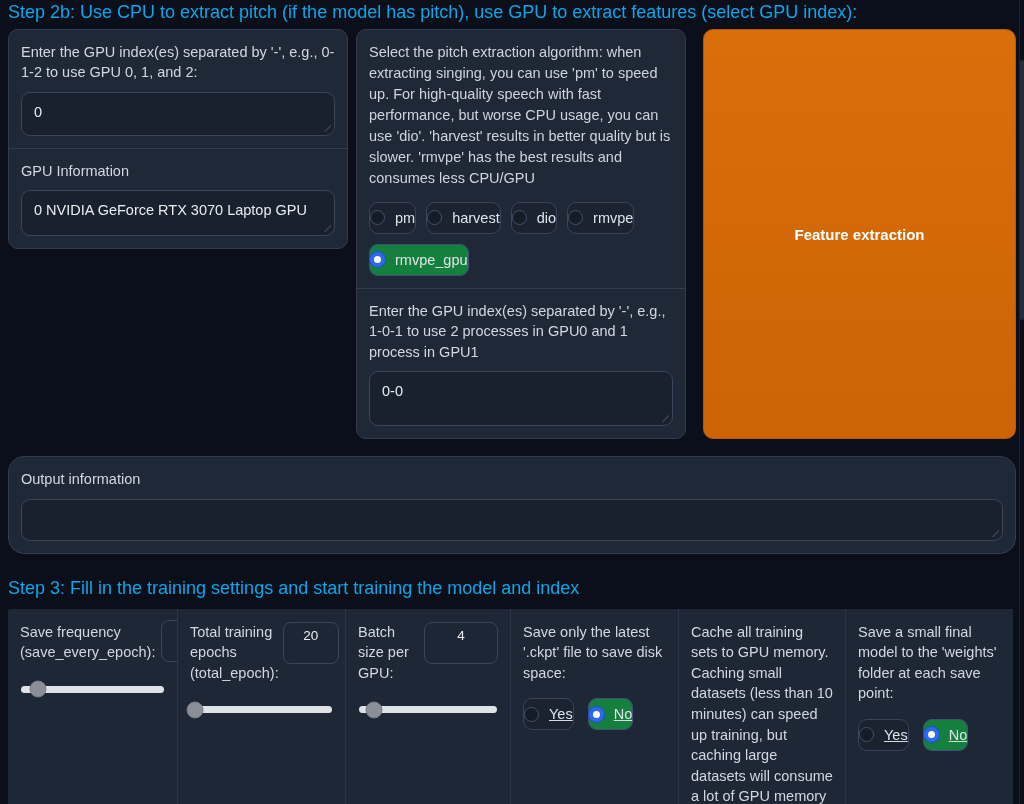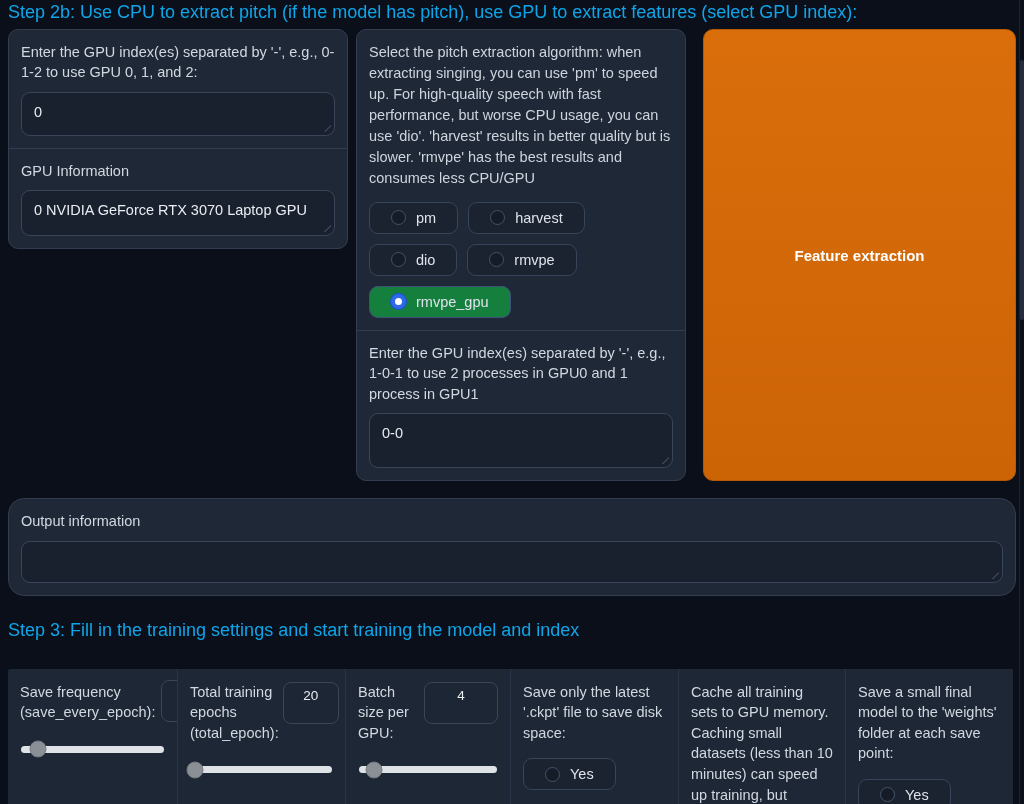--- a/index.html
+++ b/index.html
@@ -56,21 +56,21 @@
     background:repeating-linear-gradient(135deg,#78819455 0 1.5px,transparent 1.5px 4.5px);
   }
 
   
   .radio-row { display:flex; flex-wrap:wrap; gap:10px; margin-top:13px; }
   .radio-chip {
     display:inline-flex; align-items:center; gap:10px;
     background:#1b2331;
     border:1px solid #39435a;
     border-radius:9px;
-    padding:7px 21px;
+    padding:7px 0;
     font-size:14.5px; color:#dfe3ea;
     cursor:pointer; white-space:nowrap;
   }
   .radio-chip.selected { background:#15803d; border-color:#41507a; }
   .radio-dot {
     width:15px; height:15px; border-radius:50%;
     background:#151c28; border:1px solid #46516a;
     flex:0 0 auto;
   }
   .radio-dot.checked {
@@ -92,21 +92,21 @@
 
   
   .row2 { margin-top:17px; }
   .output-panel {
     background:#1f2836; border:1px solid #333d4f; border-radius:16px;
     padding:12px;
   }
   .output-panel textarea { height:42px; padding:8px 12px; }
 
   
-  .step3-header { margin-top:24px; margin-bottom:27px; }
+  .step3-header { margin-top:24px; margin-bottom:9px; }
   .row3 {
     display:flex; height:285px; overflow:hidden;
     border-radius:2px;
   }
   .s3col {
     background:#1e2735;
     border-left:1px solid #2b3448;
     padding:13px 12px;
     overflow:hidden; position:relative;
   }
@@ -128,21 +128,21 @@
     position:relative; height:7px; border-radius:5px; background:#dfe2e7;
   }
   .slider-handle {
     position:absolute; top:50%; left:10%;
     width:17px; height:17px; border-radius:50%;
     background:#8b9097; border:1px solid #767b83;
     transform:translate(-50%,-50%);
     cursor:grab;
   }
 
-  .chip-stack { display:flex; flex-direction:column; align-items:flex-start; gap:28px; margin-top:15px; }
+  .chip-stack { display:flex; flex-direction:row; align-items:flex-start; gap:14px; margin-top:15px;text-decoration:underline; }
 
   .scrollbar-strip {
     position:absolute; top:0; right:0; width:5px; height:804px;
     background:#0b0f1a; border-left:1px solid #1c2230;
   }
   .scrollbar-thumb { width:4px; height:260px; margin-top:60px; background:#252d3d; border-radius:2px; }
 </style>
 </head>
 <body>
 

